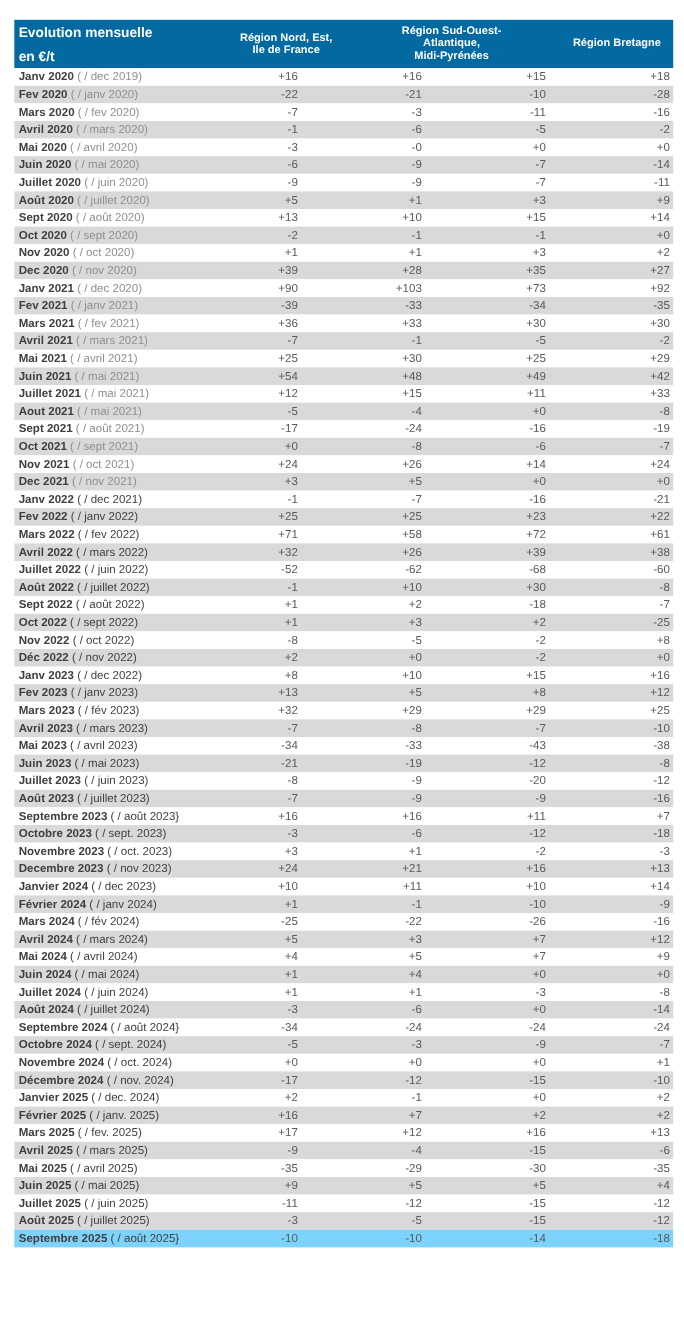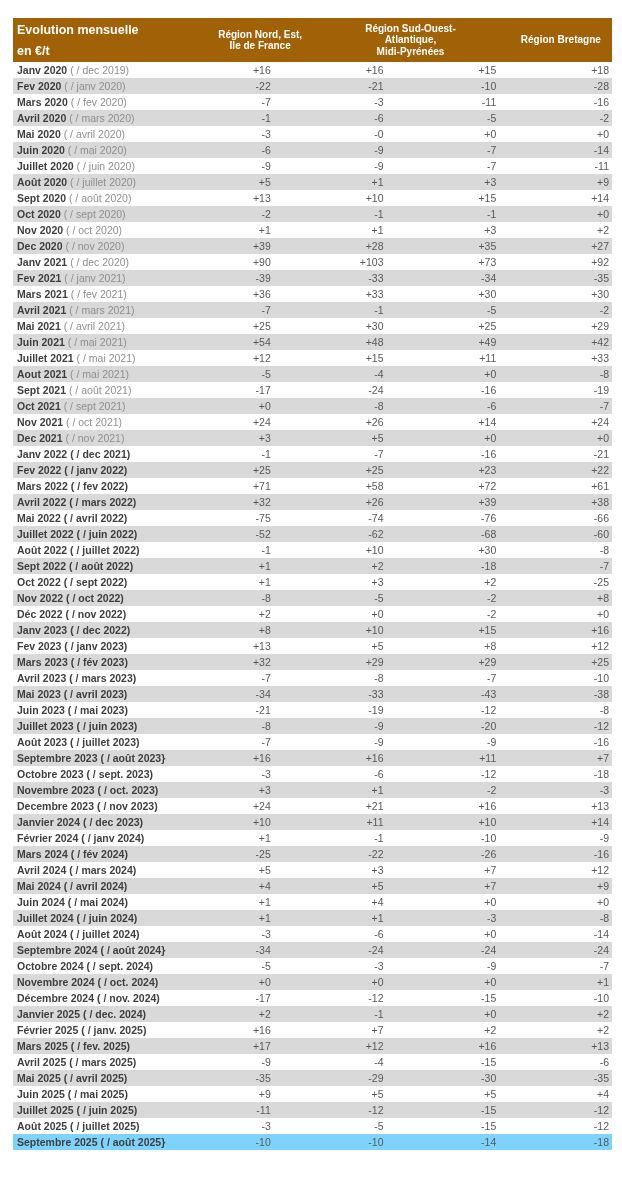--- a/index.html
+++ b/index.html
@@ -6,21 +6,21 @@
   body{
     width:622px;height:1200px;background:#ffffff;
     font-family:"Liberation Sans", sans-serif;
     position:relative;overflow:hidden;
   }
   .table-wrap{
     position:absolute;left:13px;top:18px;width:599px;
   }
   
   .thead{
-    display:flex;background:#a16207;color:#ffffff;height:44px;gap:48px;
+    display:flex;background:#0369a1;color:#ffffff;height:44px;gap:48px;
   }
   .th{
     font-weight:bold;display:flex;align-items:center;justify-content:center;
     text-align:center;font-size:10px;line-height:1.15;white-space:pre-line;
     box-sizing:border-box;
   }
   .th.title-cell{
     width:148px;flex:none;flex-direction:column;align-items:flex-start;
     justify-content:space-between;text-align:left;
     font-size:12.5px;padding:5px 2px 4px 4px;
@@ -30,21 +30,21 @@
   .tbody{font-size:10.5px;}
   .row{display:flex;height:16px;align-items:center;background:#ffffff;}
   .row:nth-child(even){background:#d9d9d9;}
   .row.highlight{background:#7dd3fc;}
   .cell{box-sizing:border-box;}
   .cell.label{
     width:148px;flex:none;padding-left:4px;white-space:nowrap;overflow:visible;
   }
   .month{font-weight:bold;color:#3f3f3f;}
   .ref{color:#8f8f8f;font-weight:normal;}
-  .ref.strong{color:#3f3f3f;font-weight:bold;}
+  .ref.strong{color:#3f3f3f;font-weight:normal;}
   .cell.val{
     flex:1;text-align:right;padding-right:3px;color:#595959;white-space:nowrap;
   }
 </style>
 </head>
 <body>
 
 <div class="table-wrap">
   <div class="thead">
     <div class="th title-cell">
@@ -249,27 +249,20 @@
         <div class="cell val">+61</div>
       </div>
       <div class="row">
         <div class="cell label"><span class="month">Avril 2022 </span><span class="ref strong">( / mars 2022)</span></div>
         <div class="cell val">+32</div>
         <div class="cell val">+26</div>
         <div class="cell val">+39</div>
         <div class="cell val">+38</div>
       </div>
       <div class="row">
-        <div class="cell label"><span class="month">Mai 2022 </span><span class="ref strong">( / avril 2022)</span></div>
-        <div class="cell val">-75</div>
-        <div class="cell val">-74</div>
-        <div class="cell val">-76</div>
-        <div class="cell val">-66</div>
-      </div>
-      <div class="row">
         <div class="cell label"><span class="month">Juillet 2022 </span><span class="ref strong">( / juin 2022)</span></div>
         <div class="cell val">-52</div>
         <div class="cell val">-62</div>
         <div class="cell val">-68</div>
         <div class="cell val">-60</div>
       </div>
       <div class="row">
         <div class="cell label"><span class="month">Août 2022 </span><span class="ref strong">( / juillet 2022)</span></div>
         <div class="cell val">-1</div>
         <div class="cell val">+10</div>

